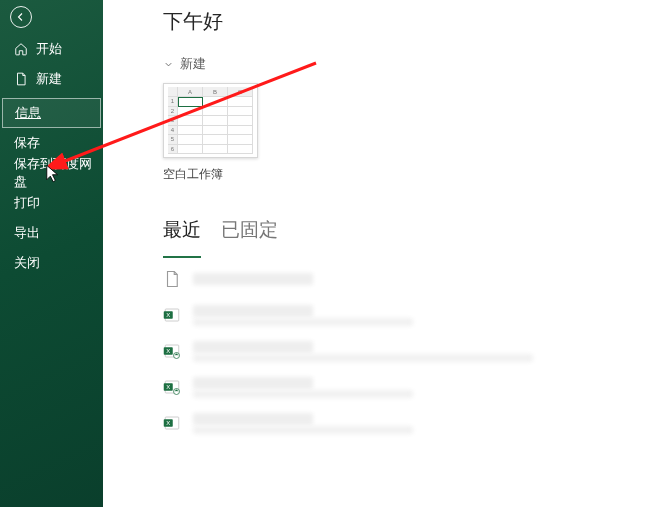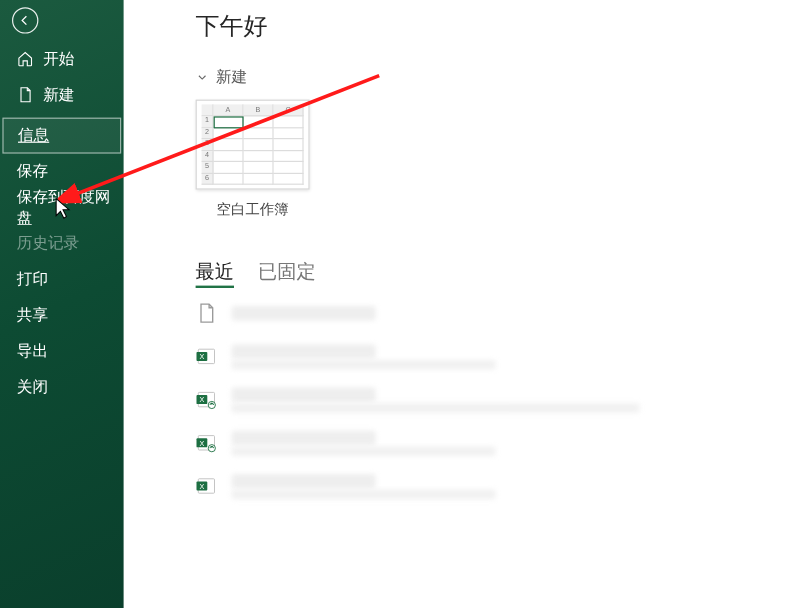--- a/index.html
+++ b/index.html
@@ -20,31 +20,31 @@
 
   .spacer-sm { height: 4px; }
 
   .content { flex: 1; height: 100%; padding: 8px 0 0 30px; position: relative; overflow:hidden;margin-left:30px; }
   .greeting { font-size: 20px; color: #262626; margin-bottom: 20px; }
 
   .section-hdr { display:flex; align-items:center; gap: 6px; color:#5a5a5a; font-size:13px; cursor:pointer; margin-bottom: 10px; }
   .section-hdr svg { width:11px; height:11px; stroke:#666; stroke-width:2; fill:none; }
 
   .templates { display:flex; gap: 20px; margin-bottom: 34px; }
-  .template-card { width: 95px; display:flex; flex-direction:column; align-items:center; gap:8px; cursor:pointer; }
+  .template-card { width: 95px; display:flex; flex-direction:column; gap:8px; cursor:pointer; }
   .template-thumb { width: 95px; height: 75px; border:1px solid #d6d6d6; background:#fff; box-shadow: 0 1px 3px rgba(0,0,0,0.15); padding:3px 4px; }
   
   .mini-sheet { width:100%; height:100%; display:grid; grid-template-columns: 10px repeat(3,1fr); grid-template-rows: 10px repeat(6,1fr); }
   .mini-sheet div { border-right:1px solid #dcdcdc; border-bottom:1px solid #dcdcdc; font-size:6px; color:#777; display:flex; align-items:center; justify-content:center; }
   .mini-sheet .hdr { background:#f0f0f0; }
   .mini-sheet .sel { outline:1.5px solid #1d6f42; outline-offset:-1px; }
   .template-label { font-size:12px; color:#444; }
 
   .tabs { display:flex; gap: 20px; border-bottom: 0; margin-bottom: 10px; }
-  .tab { font-size:16px; color:#777; padding-bottom:0; cursor:pointer; }
+  .tab { font-size:19px; color:#777; padding-bottom:13px; cursor:pointer; }
   .tab.active { color:#222; border-bottom: 2px solid #217346; font-weight:500; }
 
   .recent-list { display:flex; flex-direction:column; gap: 14px; margin-top: 6px; }
   .recent-item { display:flex; align-items:center; gap: 12px; cursor:pointer; }
   .file-ico { width:18px; height:22px; display:flex; align-items:center; justify-content:center; }
   .file-ico svg { width:18px; height:22px; }
   .recent-item .meta { display:flex; flex-direction:column; gap:1px; }
   .recent-item .blur1 { width: 120px; height:12px; background:#eee; border-radius:2px; filter: blur(2px); }
   .recent-item .blur2 { width: 220px; height:8px; background:#f1f1f1; border-radius:2px; filter: blur(2px); }
   .recent-item.wide .blur2 { width: 340px; }
@@ -90,28 +90,22 @@
 
       <div class="nav-item selected">
         <span>信息</span>
       </div>
       <div class="nav-item">
         <span>保存</span>
       </div>
       <div class="nav-item">
         <span>保存到百度网盘</span>
       </div>
-      <div class="nav-item disabled">
-        <span>历史记录</span>
-      </div>
       <div class="nav-item">
         <span>打印</span>
-      </div>
-      <div class="nav-item">
-        <span>共享</span>
       </div>
       <div class="nav-item">
         <span>导出</span>
       </div>
       <div class="nav-item">
         <span>关闭</span>
       </div>
     </div>
   </div>
 

